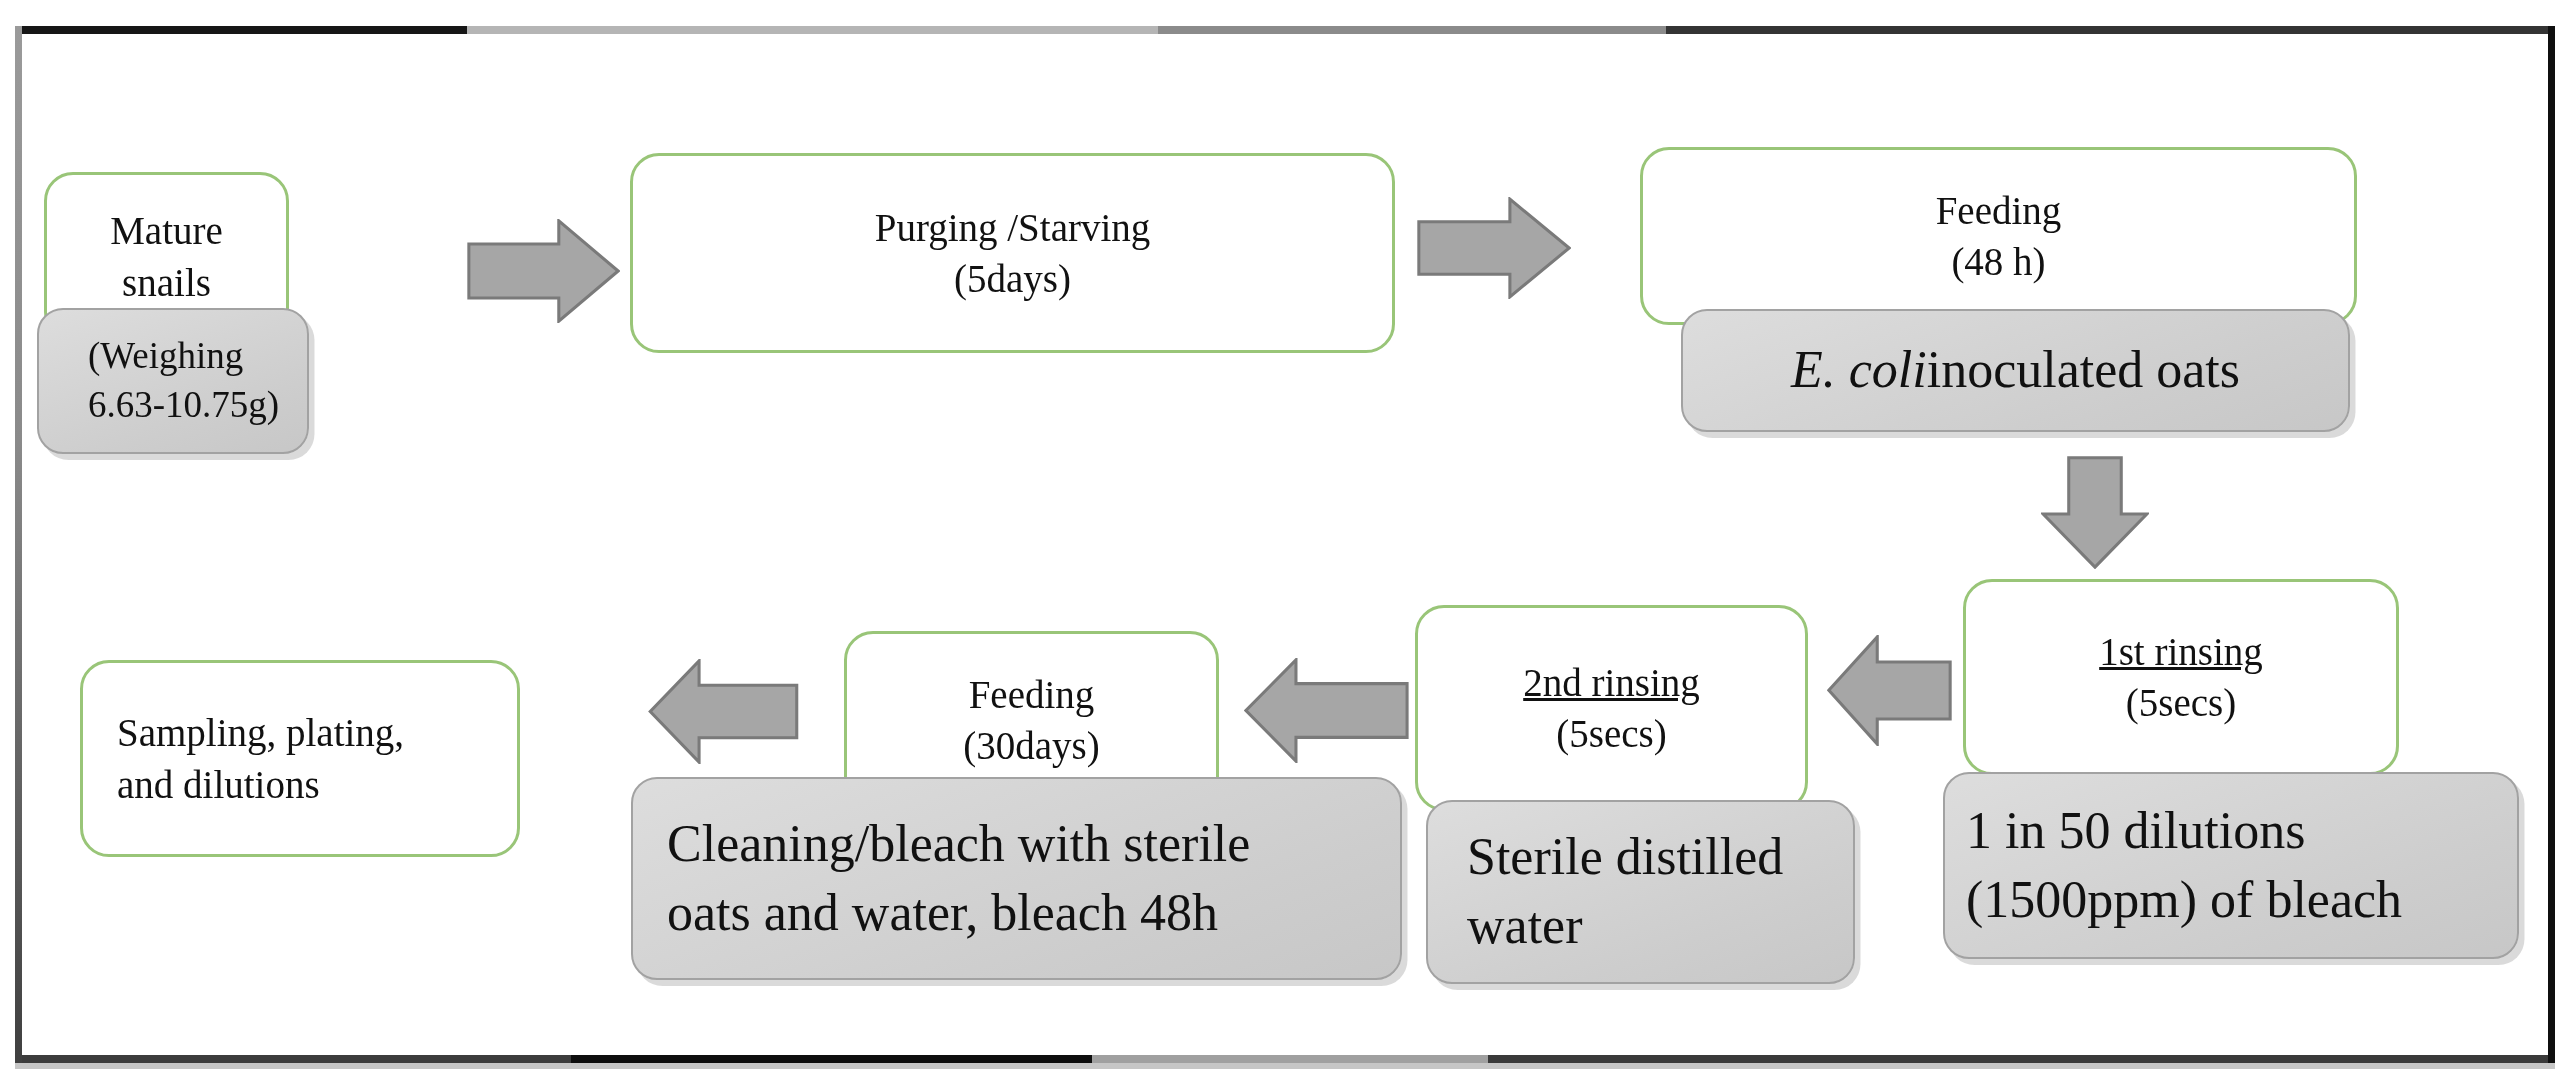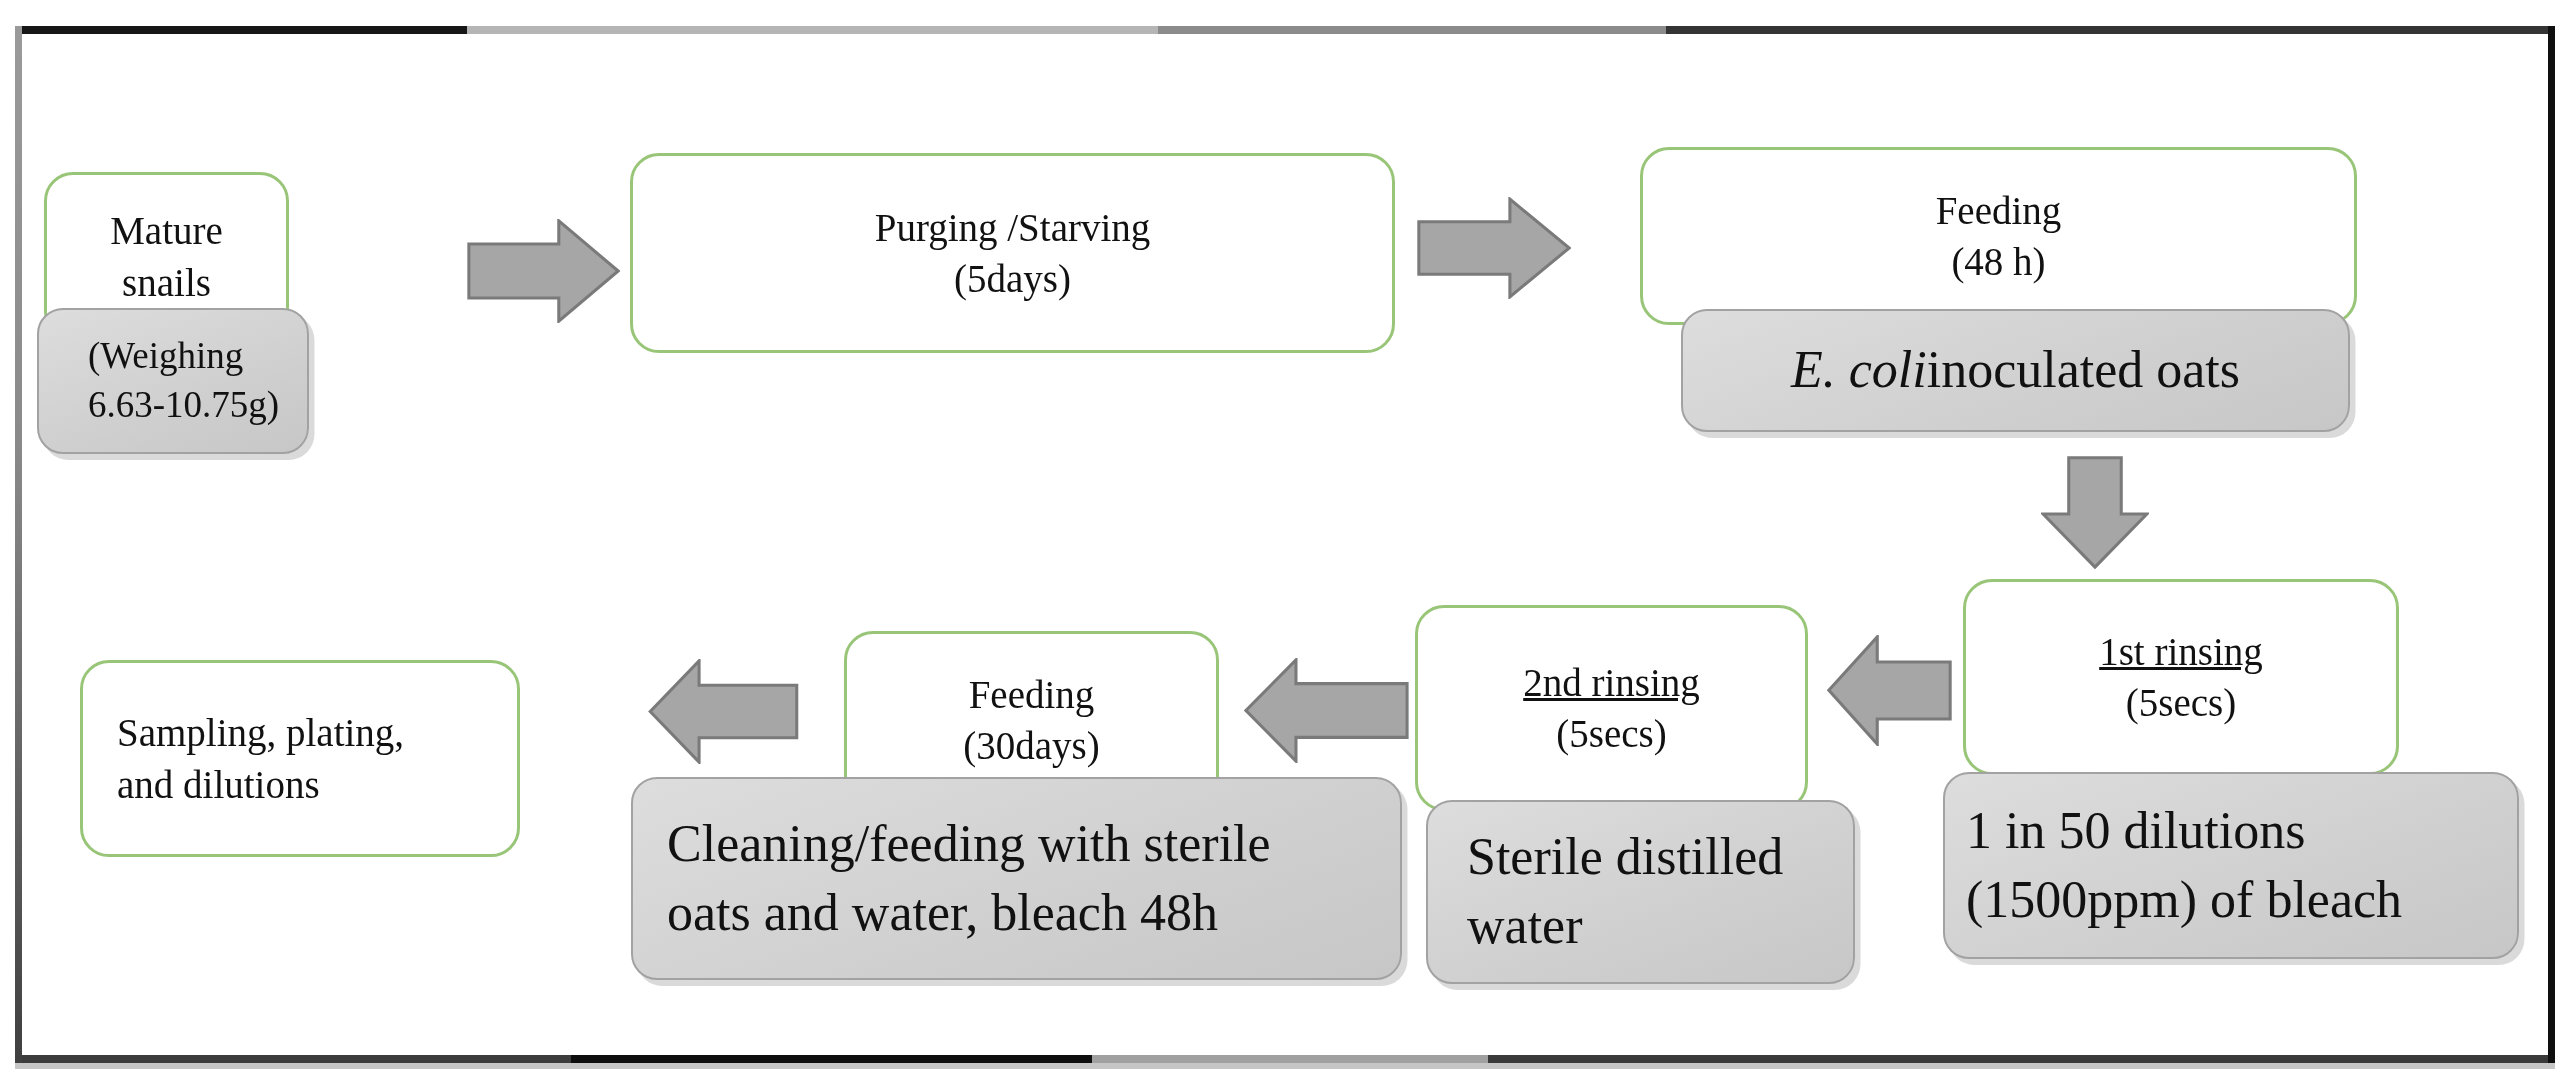--- a/index.html
+++ b/index.html
@@ -146,18 +146,18 @@
     <div class="ln">1 in 50 dilutions</div>
     <div class="ln">(1500ppm) of bleach</div>
   </div>
 
   <div id="note-sterile" class="note">
     <div class="ln">Sterile distilled</div>
     <div class="ln">water</div>
   </div>
 
   <div id="note-cleaning" class="note">
-    <div class="ln">Cleaning/feeding with sterile</div>
+    <div class="ln">Cleaning/bleach with sterile</div>
     <div class="ln">oats and water, bleach 48h</div>
   </div>
 
 </div>
 
 
 </body></html>

